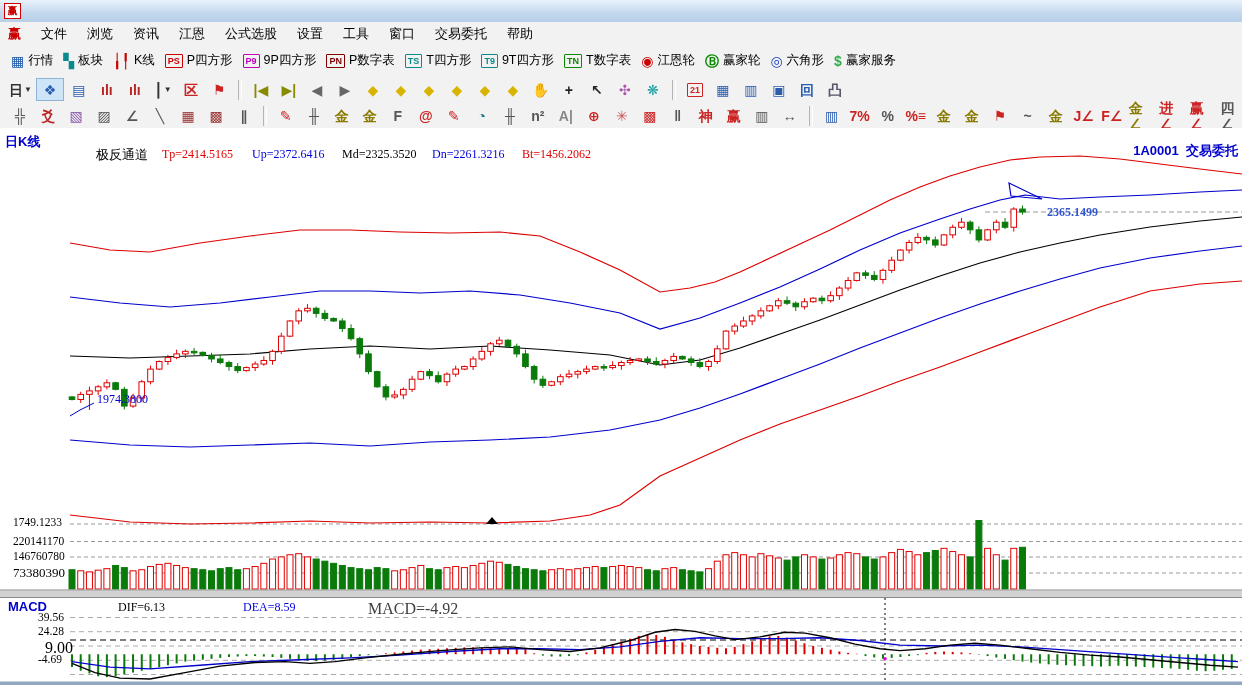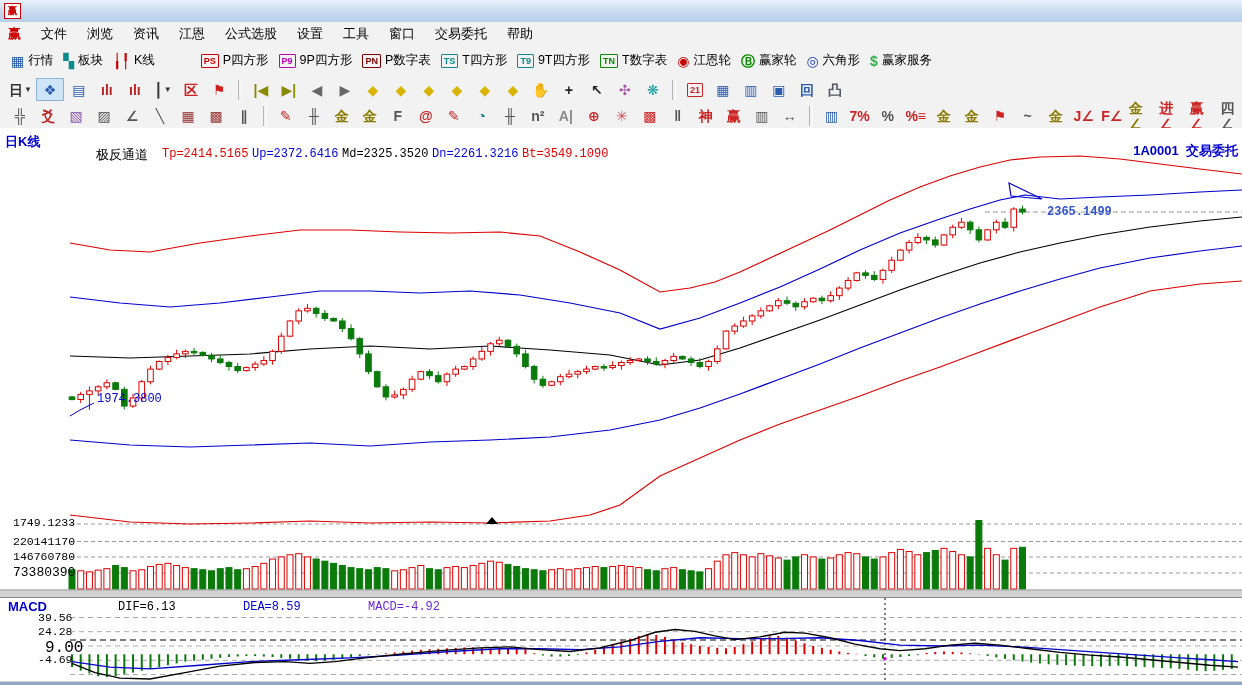--- a/index.html
+++ b/index.html
@@ -24,21 +24,21 @@
   .tb-btn{display:flex;align-items:center;gap:4px;padding:2px 5px;font-size:12.5px;color:#000;cursor:default;}
   .tb-glyph{font-size:14px;font-weight:bold;line-height:16px;}
   .boxed{border:1px solid currentColor;font-size:9px;font-weight:bold;padding:0 2px;line-height:12px;border-radius:1px;}
   .icon-btn{min-width:22px;height:21px;display:flex;align-items:center;justify-content:center;
     font-size:13px;font-weight:bold;margin:0 1px;padding:0 2px;cursor:default;}
   .icon-btn.active{background:#cde5f7;border:1px solid #8fb3d5;}
   .dd{font-size:8px;color:#333;margin-left:1px;}
   .tb-sep{width:2px;height:20px;border-left:1px solid #b5b5b5;border-right:1px solid #fff;margin:0 5px;}
   
   .lbl{position:absolute;white-space:pre;}
-  .num{font-family:Liberation Mono, monospace;}
+  .num{font-family:Liberation Serif, serif;}
   #date-row .tick{position:absolute;top:2px;transform:translateX(-50%);
     font-size:11px;color:#8a8a8a;font-family:"DejaVu Sans Mono",monospace;}
   #chart-svg{position:absolute;left:0;top:128px;}
 </style>
 </head>
 <body>
 
 <div id="titlebar" class="abs">
   <div id="app-icon">赢</div>
 </div>
@@ -66,21 +66,21 @@
     </div>
     <div class="tb-btn">
       <span class="tb-glyph" style="color: rgb(10, 138, 138);">▚</span>
       <span>板块</span>
     </div>
     <div class="tb-btn">
       <span class="tb-glyph" style="color: rgb(204, 0, 0);">╽╿</span>
       <span>K线</span>
     </div>
     <div class="tb-btn">
-      <span class="boxed" style="color: rgb(204, 0, 0); margin-left: 36px;">PS</span>
+      <span class="boxed" style="color: rgb(204, 0, 0);">PS</span>
       <span>P四方形</span>
     </div>
     <div class="tb-btn">
       <span class="boxed" style="color: rgb(187, 0, 187);">P9</span>
       <span>9P四方形</span>
     </div>
     <div class="tb-btn">
       <span class="boxed" style="color: rgb(122, 0, 0);">PN</span>
       <span>P数字表</span>
     </div>
@@ -854,28 +854,28 @@
     <circle cx="885" cy="658.75072" r="1.8" fill="#dd00dd"></circle>
     <rect x="0" y="681.5" width="1242" height="3.5" fill="#93a8c0"></rect>
   </svg>
 
 <div class="lbl" style="left:5px;top:133px;color:#0000cc;font-size:13px;font-weight:bold;">日K线</div>
 <div class="lbl" style="left:96px;top:146px;color:#000;font-size:13px;">极反通道</div>
 <div class="lbl num" style="left:162px;top:147px;color:#e00000;font-size:12px;">Tp=2414.5165</div>
 <div class="lbl num" style="left:252px;top:147px;color:#0000dd;font-size:12px;">Up=2372.6416</div>
 <div class="lbl num" style="left:342px;top:147px;color:#000;font-size:12px;">Md=2325.3520</div>
 <div class="lbl num" style="left:432px;top:147px;color:#0000dd;font-size:12px;">Dn=2261.3216</div>
-<div class="lbl num" style="left:522px;top:147px;color:#e00000;font-size:12px;">Bt=3549.1090</div>
+<div class="lbl num" style="left:522px;top:147px;color:#e00000;font-size:12px;">Bt=1456.2062</div>
 <div class="lbl" style="right:4px;top:142px;color:#0000cc;font-size:13px;font-weight:bold;">1A0001  交易委托</div>
 <div class="lbl num" style="left:97px;top:392px;color:#0000cc;font-size:12px;">1974.3800</div>
 <div class="lbl num" style="left:1047px;top:205px;color:#3355cc;font-size:12px;font-weight:bold;">2365.1499</div>
 <div class="lbl num" style="left:13px;top:516px;color:#000;font-size:11.5px;">1749.1233</div>
 <div class="lbl num" style="left:13px;top:535px;color:#000;font-size:11.5px;">220141170</div>
 <div class="lbl num" style="left:13px;top:550px;color:#000;font-size:11.5px;">146760780</div>
 <div class="lbl num" style="left:13px;top:565px;color:#000;font-size:13px;">73380390</div>
 <div class="lbl" style="left:8px;top:599px;color:#0000cc;font-size:13px;font-weight:bold;">MACD</div>
 <div class="lbl num" style="left:118px;top:600px;color:#000;font-size:12px;">DIF=6.13</div>
 <div class="lbl num" style="left:243px;top:600px;color:#0000dd;font-size:12px;text-align:center;">DEA=8.59</div>
-<div class="lbl num" style="left:368px;top:600px;color:#6d28d9;font-size:12px;">MACD=-4.92</div>
+<div class="lbl num" style="left:368px;top:600px;color:#404040;font-size:16px;">MACD=-4.92</div>
 <div class="lbl num" style="left:38px;top:611px;color:#000;font-size:11.5px;">39.56</div>
 <div class="lbl num" style="left:38px;top:625px;color:#000;font-size:11.5px;">24.28</div>
 <div class="lbl num" style="left:45px;top:639px;color:#000;font-size:16px;">9.00</div>
 <div class="lbl num" style="left:38px;top:653px;color:#000;font-size:11.5px;">-4.69</div>
 
 </body></html>

